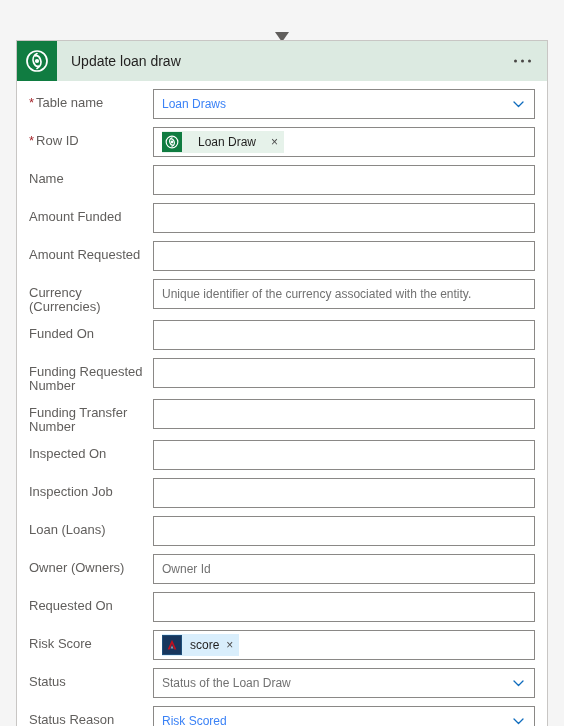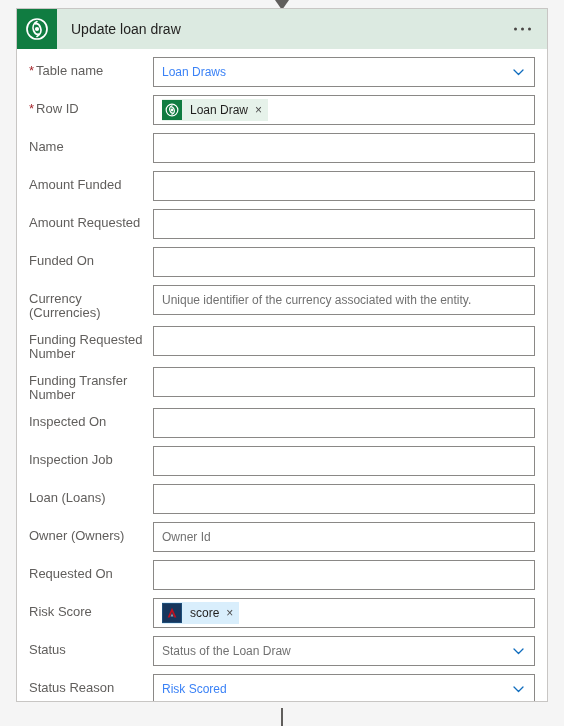--- a/index.html
+++ b/index.html
@@ -4,21 +4,21 @@
 <style>
   * { box-sizing: border-box; }
   html, body {
     margin: 0; padding: 0;
     width: 564px; height: 726px;
     background: #f5f5f5;
     font-family: "Liberation Sans", sans-serif;
     overflow: hidden;
   }
 
-  #page { position: relative; width: 564px; height: 640px; background: #f5f5f5; }
+  #page { position: relative; width: 564px; height: 640px; background: #f5f5f5; margin-top: 32px; }
 
   
   .connector-top {
     position: absolute; left: 282px; top: 0px;
     width: 0; height: 0;
     transform: translateX(-50%);
     border-left: 7px solid transparent;
     border-right: 7px solid transparent;
     border-top: 10px solid #605e5c;
   }
@@ -107,21 +107,21 @@
     transform: translateY(-50%);
   }
   .chev svg { display: block; }
 
   
   .token {
     display: inline-flex; align-items: center;
     height: 22px; padding: 0 6px 0 0;
     font-size: 12px;
   }
-  .token.green { background: #e6f2ea; }
+  .token.green { background: #e6f2ea; gap: 8px; }
   .token.blue  { background: #d9eefc; }
   .token-icon {
     width: 20px; height: 20px;
     display: flex; align-items: center; justify-content: center;
     flex: 0 0 20px;
     margin-right: 8px;
   }
   .token-icon.dataverse { background: #107c41; }
   .token-icon.ai {
     background: #17365d;
@@ -201,29 +201,29 @@
               <span class="val"></span>
             </div>
           </div>
           <div class="row">
             <div class="row-label"><span>Amount Requested</span></div>
             <div class="row-field">
               <span class="val"></span>
             </div>
           </div>
           <div class="row">
+            <div class="row-label"><span>Currency (Currencies)</span></div>
+            <div class="row-field">
+              <span class="ph">Unique identifier of the currency associated with the entity.</span>
+            </div>
+          </div>
+          <div class="row">
             <div class="row-label"><span>Funded On</span></div>
             <div class="row-field">
               <span class="val"></span>
-            </div>
-          </div>
-          <div class="row">
-            <div class="row-label"><span>Currency (Currencies)</span></div>
-            <div class="row-field">
-              <span class="ph">Unique identifier of the currency associated with the entity.</span>
             </div>
           </div>
           <div class="row">
             <div class="row-label"><span>Funding Requested Number</span></div>
             <div class="row-field">
               <span class="val"></span>
             </div>
           </div>
           <div class="row">
             <div class="row-label"><span>Funding Transfer Number</span></div>

